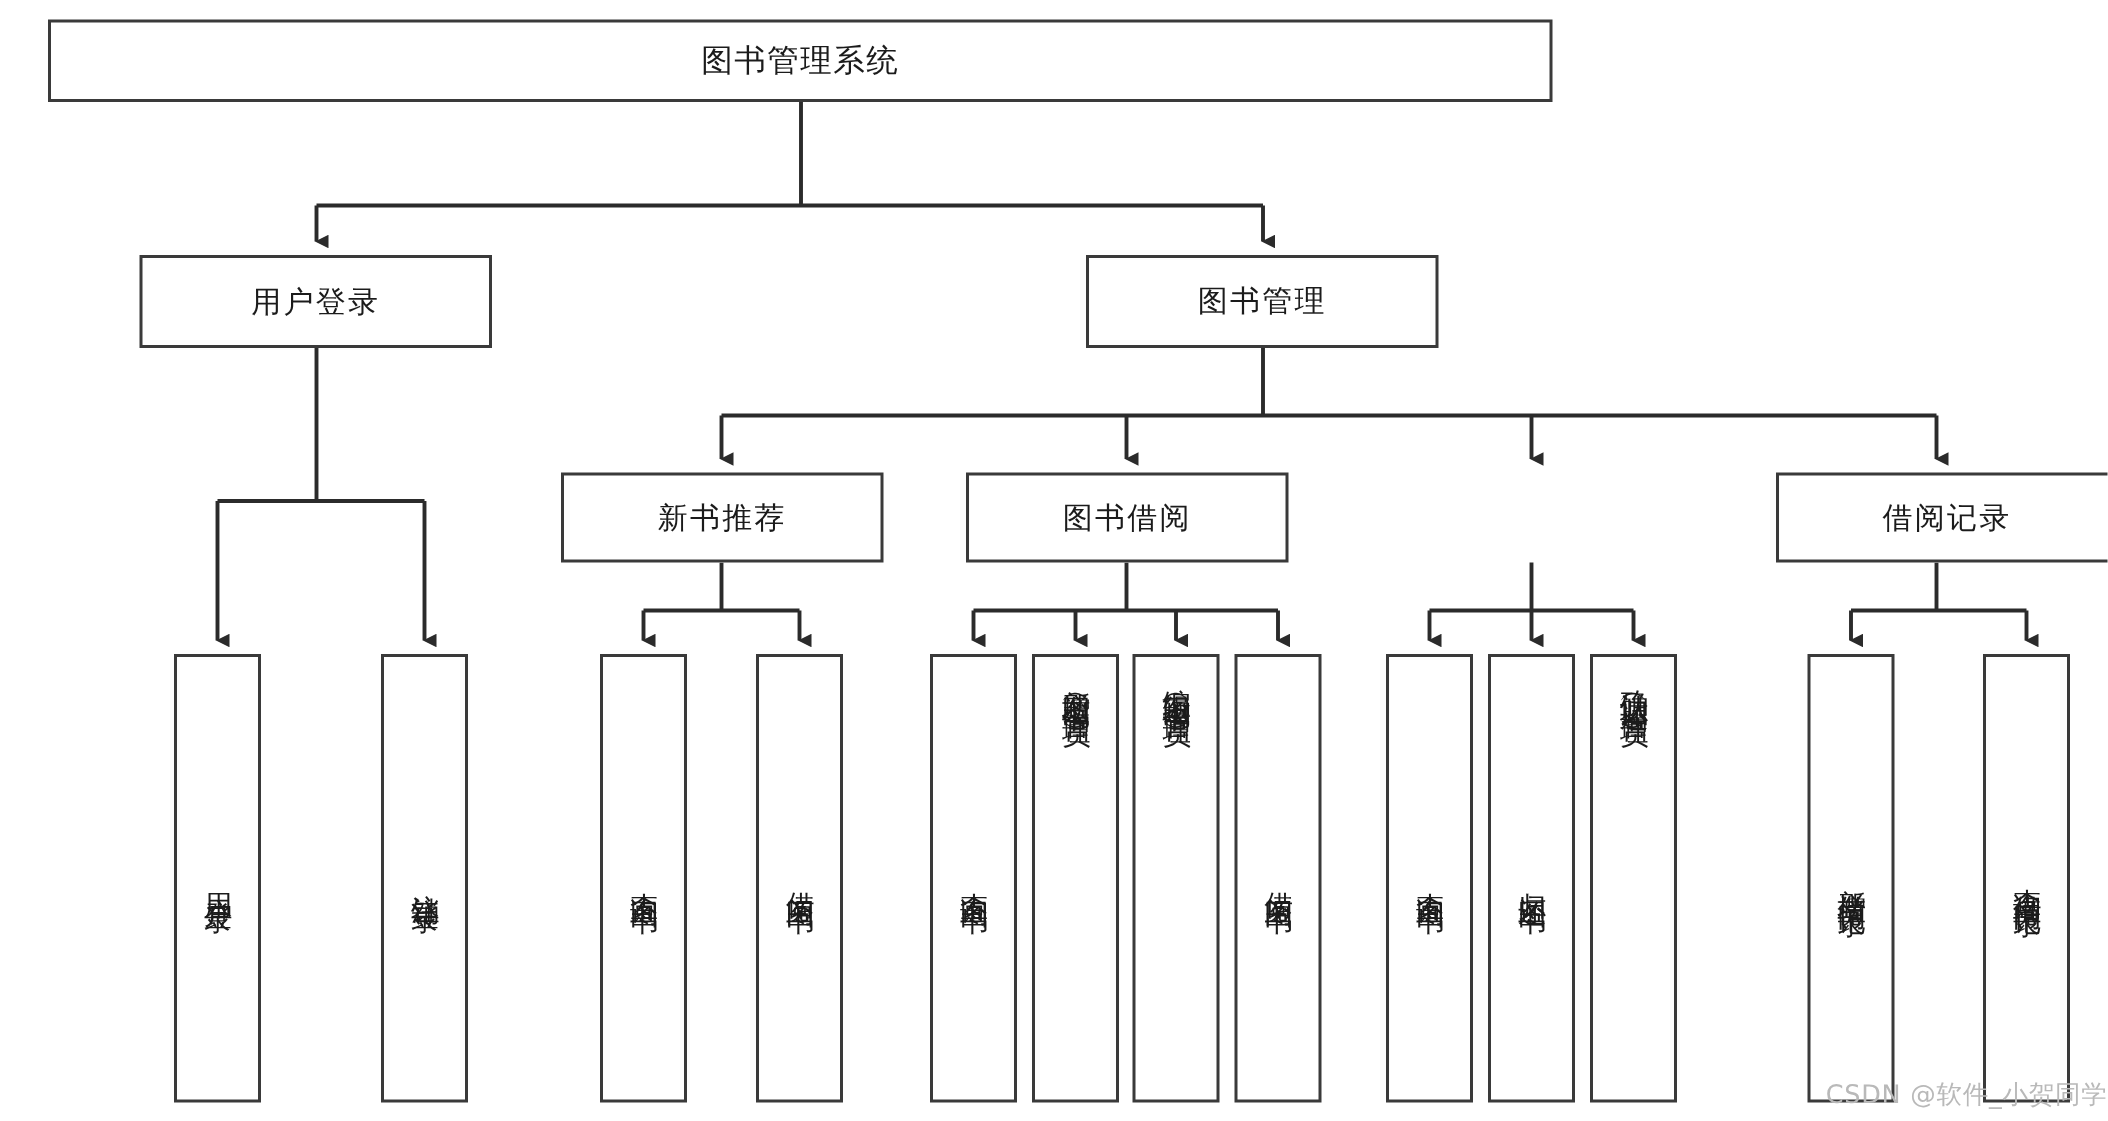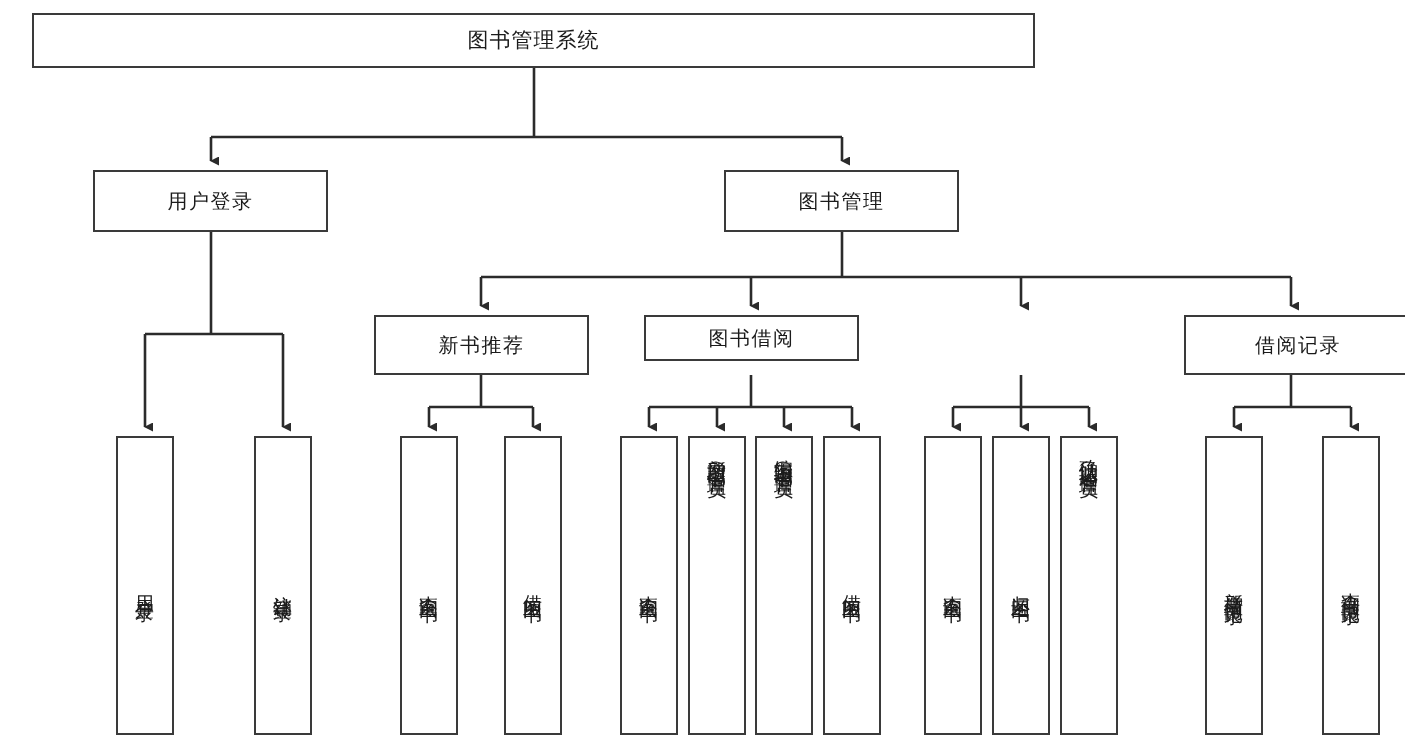--- a/index.html
+++ b/index.html
@@ -141,21 +141,21 @@
   <div class="node level-2" style="left:81px; top:170px; width:235px; height:62px;">
     <span class="node-label">用户登录</span>
   </div>
   <div class="node level-2" style="left:712px; top:170px; width:235px; height:62px;font-family:Liberation Serif, serif;">
     <span class="node-label">图书管理</span>
   </div>
 
   <div class="node level-3" style="left:362px; top:315px; width:215px; height:60px;align-items:center;">
     <span class="node-label">新书推荐</span>
   </div>
-  <div class="node level-3" style="left:632px; top:315px; width:215px; height:46px;">
+  <div class="node level-3" style="left:632px; top:315px; width:215px; height:60px;">
     <span class="node-label">图书借阅</span>
   </div>
   <div class="node level-3" style="left:1172px; top:315px; width:228px; height:60px;">
     <span class="node-label">借阅记录</span>
   </div>
 
   <div class="node leaf center-text" style="left:104px; top:436px; width:58px; height:299px;">
     <span class="node-label">用户登录</span>
   </div>
   <div class="node leaf center-text" style="left:242px; top:436px; width:58px; height:299px;">
@@ -192,14 +192,15 @@
     <span class="node-label">确认归还（管理员）</span>
   </div>
 
   <div class="node leaf center-text" style="left:1193px; top:436px; width:58px; height:299px;">
     <span class="node-label">新增借阅记录</span>
   </div>
   <div class="node leaf center-text" style="left:1310px; top:436px; width:58px; height:299px;">
     <span class="node-label">查询借阅记录</span>
   </div>
 
+  <div class="watermark">CSDN @软件_小贺同学</div>
 
 </div>
 
 </body></html>

